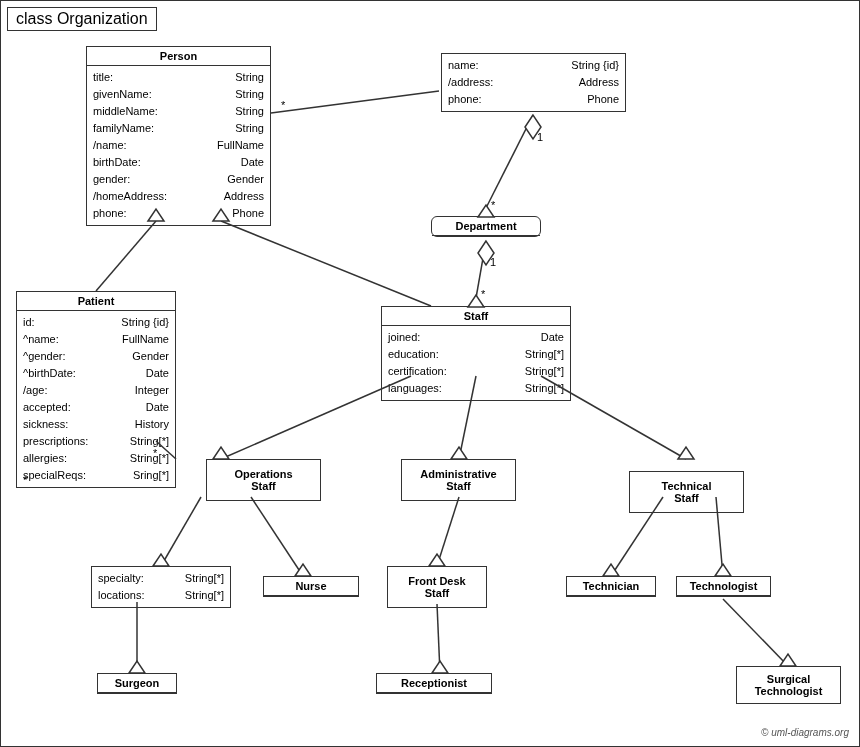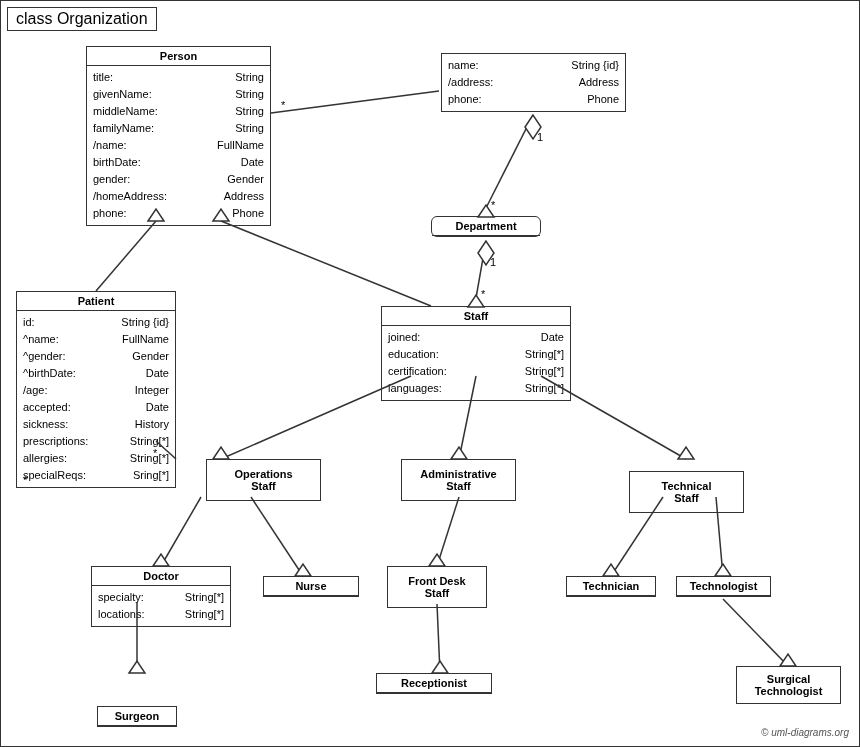--- a/index.html
+++ b/index.html
@@ -214,21 +214,20 @@
 
   <div class="uml-box" style="left:400px;top:458px;width:115px;text-align:center;">
     <div class="uml-header italic" style="border-bottom:none;padding:8px 4px;">Administrative<br>Staff</div>
   </div>
 
   <div class="uml-box" style="left:628px;top:458px;width:115px;text-align:center;margin-top:12px;">
     <div class="uml-header italic" style="border-bottom:none;padding:8px 4px;">Technical<br>Staff</div>
   </div>
 
   <div class="uml-box" style="left:90px;top:565px;width:140px;">
-    <div class="uml-header">Doctor</div>
     <div class="uml-body">
       <div class="uml-row">
           <span class="attr">specialty:</span>
           <span class="type">String[*]</span>
         </div>
       <div class="uml-row">
           <span class="attr">locations:</span>
           <span class="type">String[*]</span>
         </div>
     </div>
@@ -243,21 +242,21 @@
   </div>
 
   <div class="uml-box" style="left:565px;top:575px;width:90px;">
     <div class="uml-header">Technician</div>
   </div>
 
   <div class="uml-box" style="left:675px;top:575px;width:95px;">
     <div class="uml-header">Technologist</div>
   </div>
 
-  <div class="uml-box" style="left:96px;top:672px;width:80px;margin-top:33px;">
+  <div class="uml-box" style="left:96px;top:672px;width:80px;">
     <div class="uml-header">Surgeon</div>
   </div>
 
   <div class="uml-box" style="left:375px;top:672px;width:116px;">
     <div class="uml-header">Receptionist</div>
   </div>
 
   <div class="uml-box" style="left:735px;top:665px;width:105px;text-align:center;">
     <div class="uml-header" style="border-bottom:none;padding:6px 4px;">Surgical<br>Technologist</div>
   </div>

